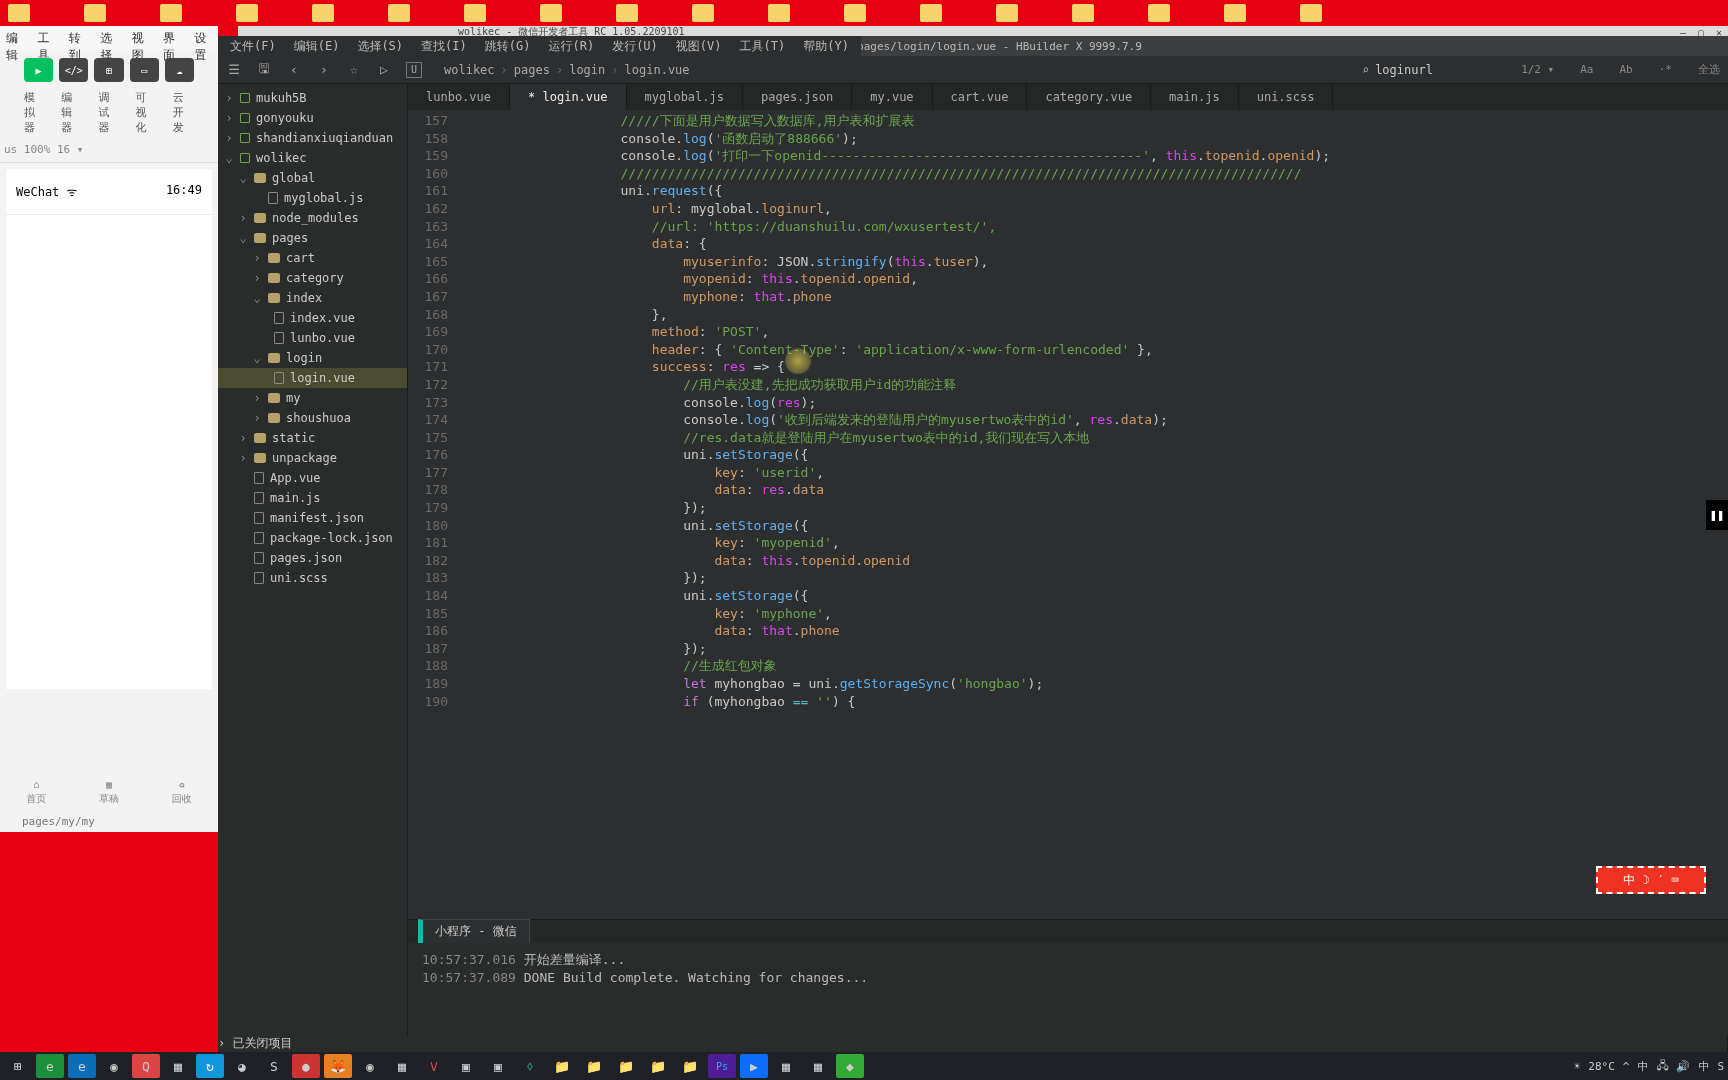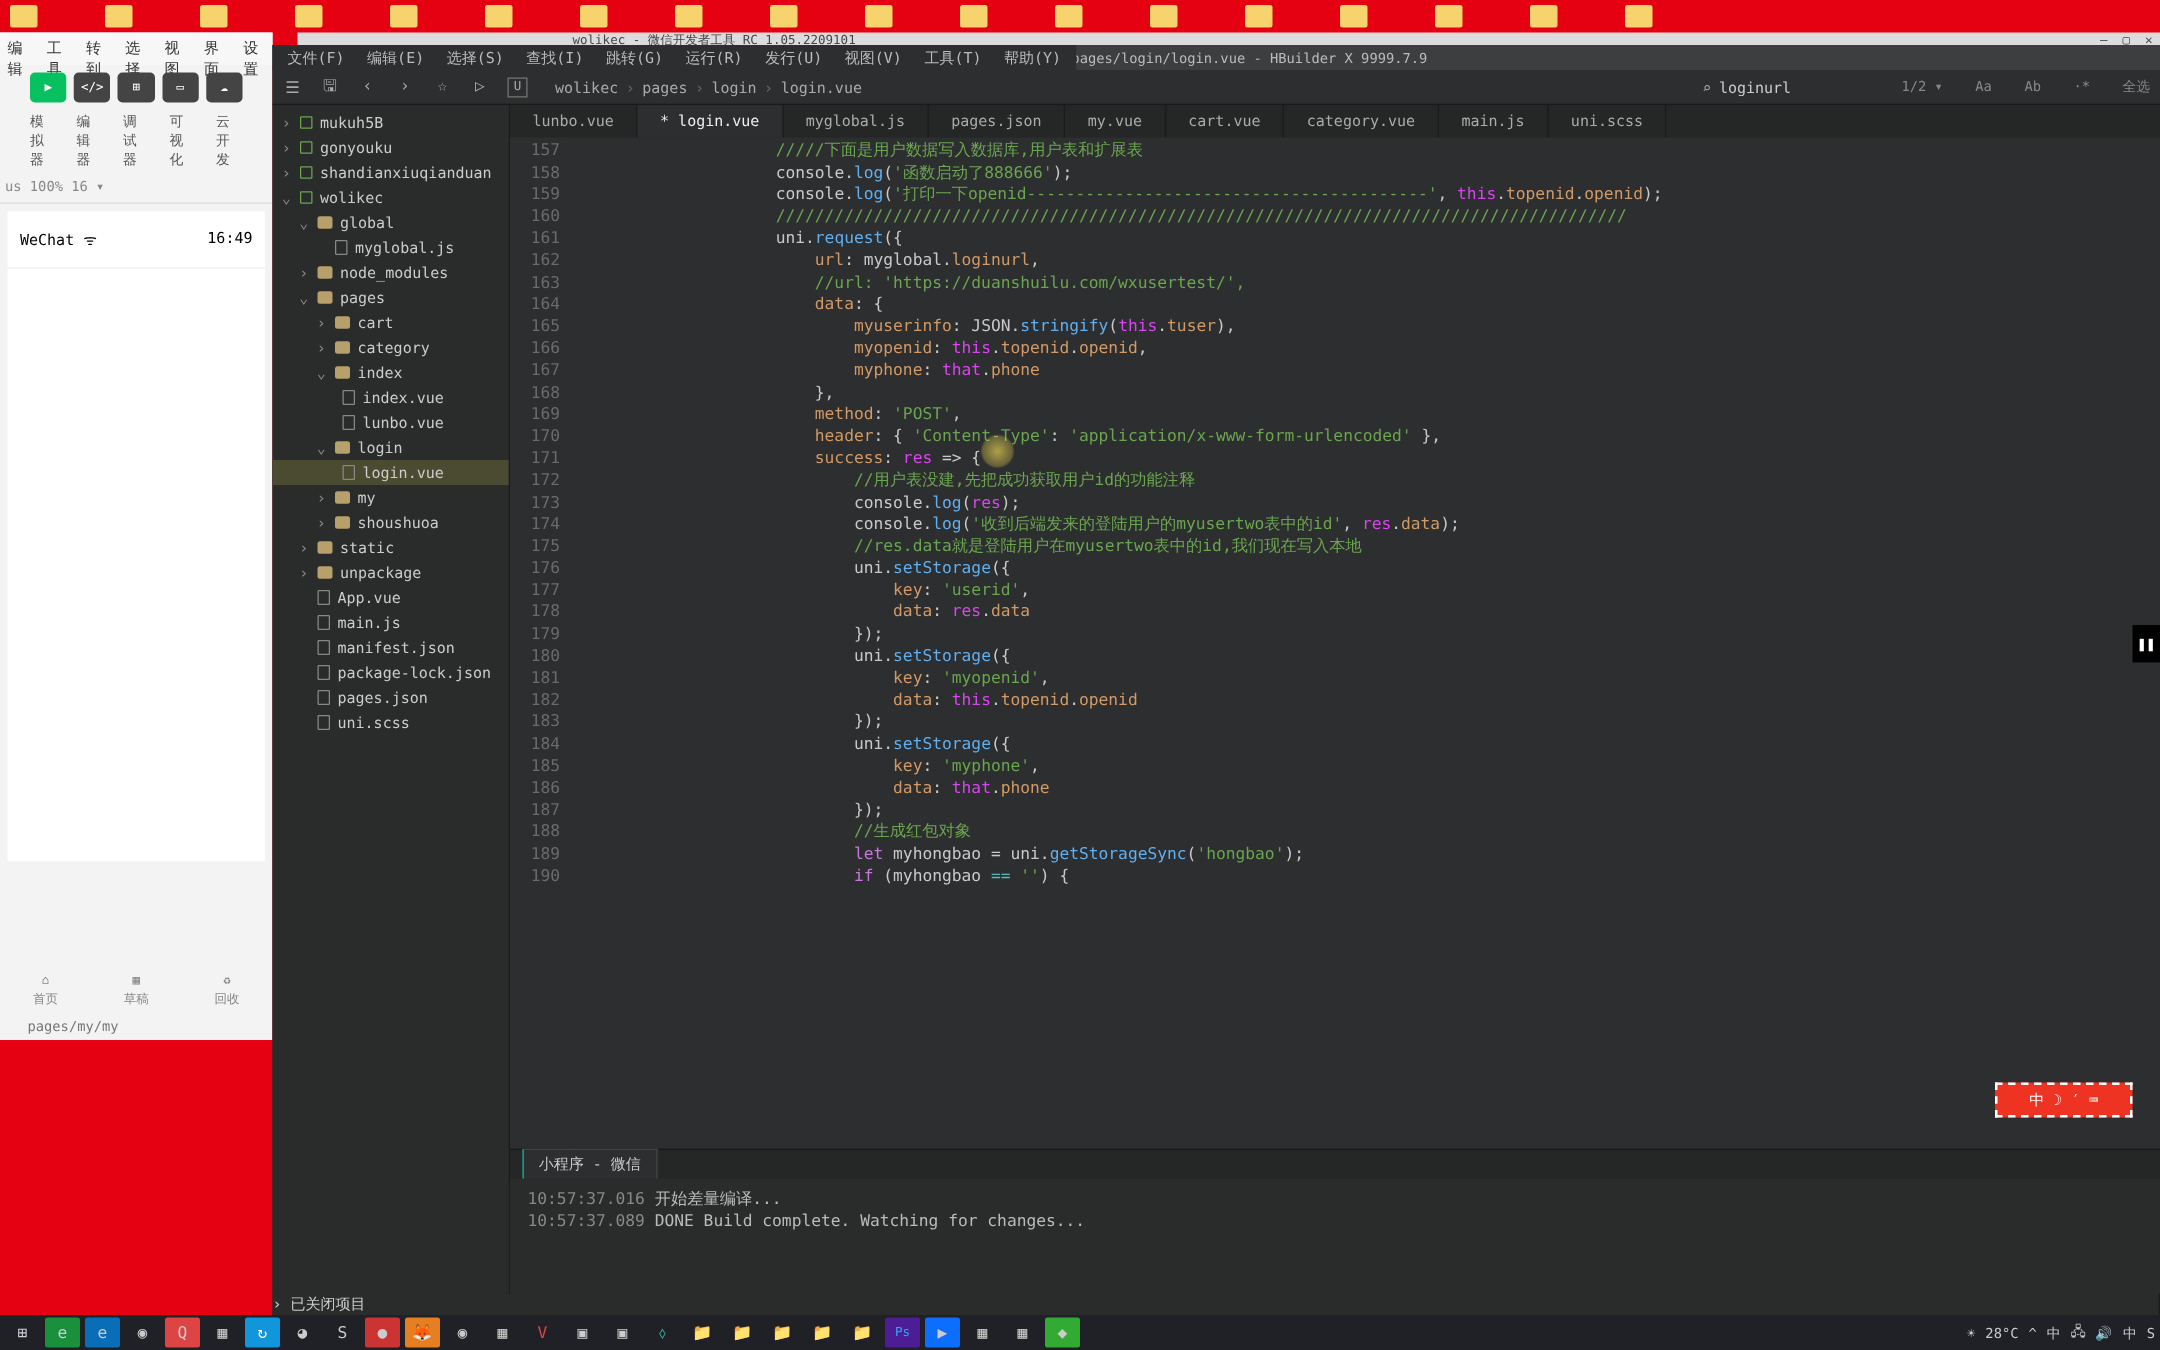--- a/index.html
+++ b/index.html
@@ -70,21 +70,21 @@
 .c-id { color:#c9c9c9; }
 .c-prop { color:#d19a66; }
 .c-fn { color:#61afef; }
 .c-this { color:#d946ef;text-align:right; }
 .c-op { color:#56b6c2; }
 
 .cursor-ring { position:absolute; width:28px; height:28px; border-radius:50%; background:radial-gradient(circle, rgba(230,210,80,0.7) 0%, rgba(230,210,80,0.3) 60%, transparent 70%); pointer-events:none; }
 
 
 .hb-term-tabs { height:24px; background:#252626; display:flex; align-items:flex-end; padding:0 10px; font-size:12px; border-top:1px solid #1a1a1a;}
-.hb-term-tabs .ttab { padding:3px 12px; background:#2d2e2f; border-top:1px solid #444; border-left:1px solid #14b8a6; border-right:1px solid #444; }
+.hb-term-tabs .ttab { padding:3px 12px; background:#2d2e2f; border-top:1px solid #444; border-left:5px solid #14b8a6; border-right:1px solid #444; }
 .hb-term { height: 92px; background:#2a2b2b; padding: 8px 14px; font-family: Consolas, monospace; font-size: 13px; line-height: 18px; color:#ccc; }
 .hb-term .ts { color:#888; }
 .hb-term .ok { color:#bbb; }
 .hb-term .red { color:#e06c75; }
 .hb-term .yel { color:#d7b76c; }
 
 
 .win-taskbar { position:absolute; left:0; right:0; bottom:0; height:28px; background:#1f2126; display:flex; align-items:center; padding:0 4px; gap:4px; }
 .win-taskbar .tbicon { width:28px; height:24px; display:flex;align-items:center;justify-content:center; color:#ccc; font-size:13px; border-radius:2px; }
 .win-taskbar .tray { margin-left:auto; display:flex; align-items:center; gap:8px; color:#ccc; font-size:11px; }

